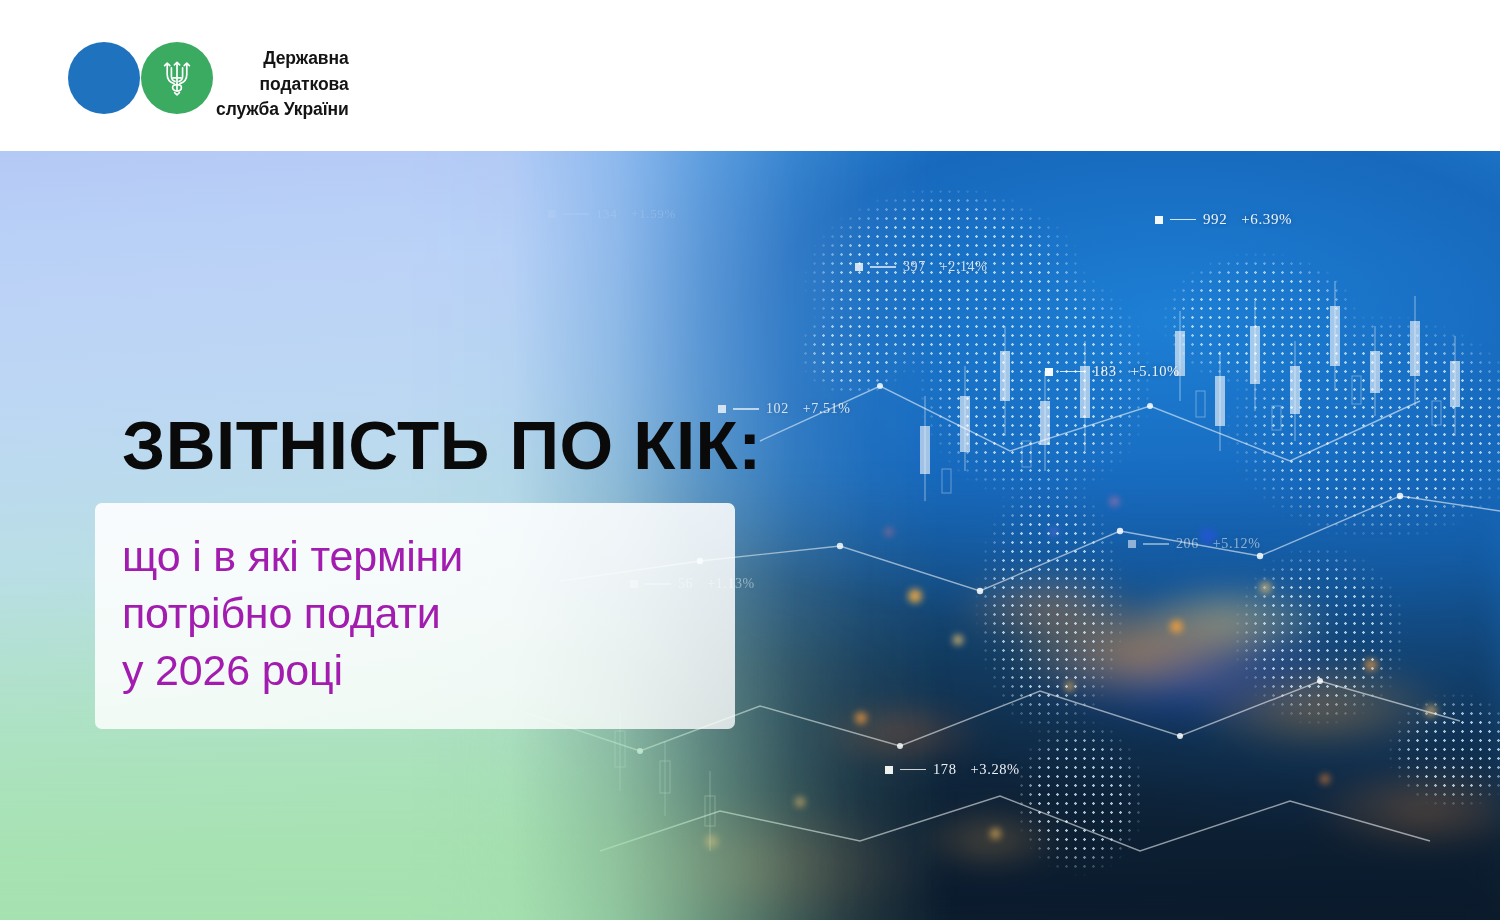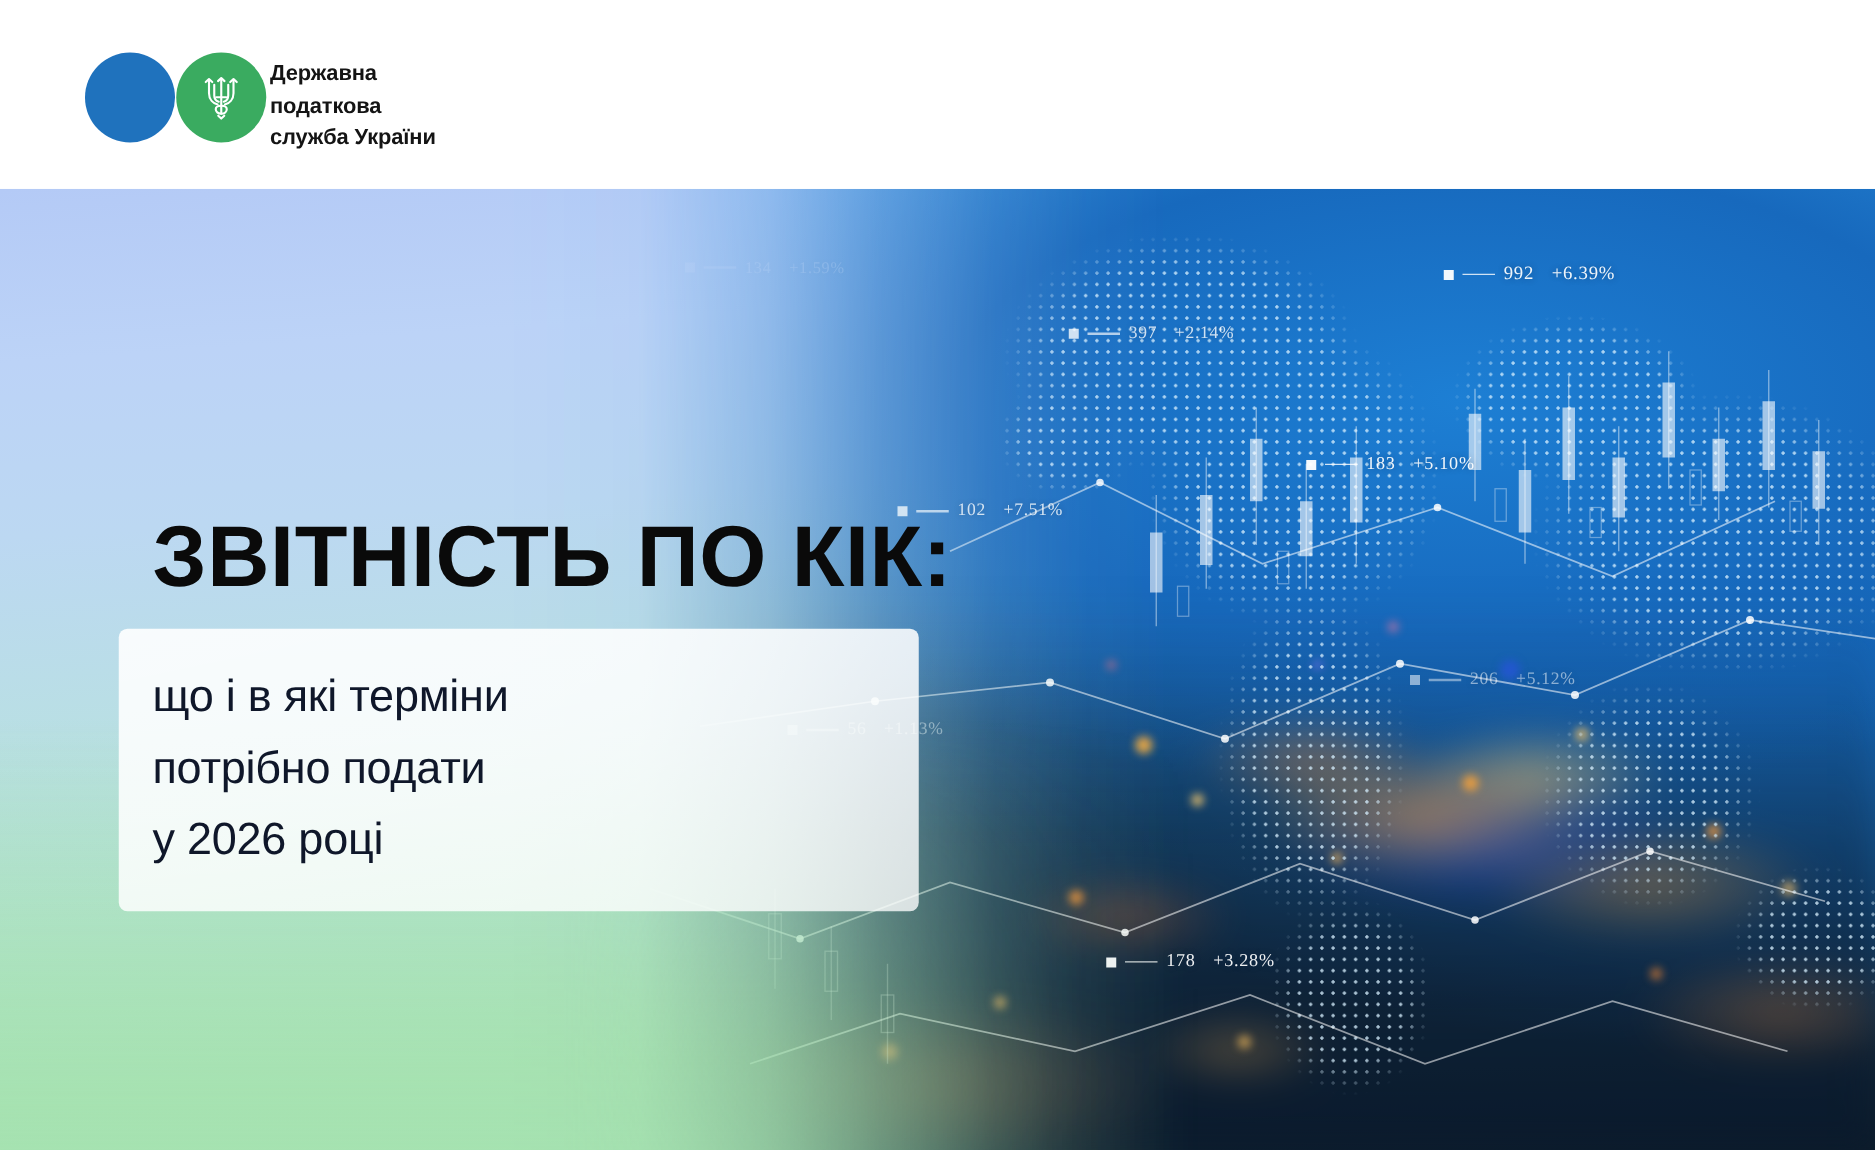--- a/index.html
+++ b/index.html
@@ -4,21 +4,21 @@
 <style>
   * { margin:0; padding:0; box-sizing:border-box; }
   html, body { width:1500px; height:920px; overflow:hidden; background:#fff; }
   body { font-family:"Liberation Sans", sans-serif; }
 
   #poster { position:relative; width:1500px; height:920px; overflow:hidden; }
 
   
   .header {
     position:absolute; left:0; top:0; width:1500px; height:151px;
-    background:#ffffff; z-index:40;
+    background:#ffffff; z-index:40;text-align:right;
   }
   .logo-wrap { position:absolute; left:68px; top:42px; display:flex; align-items:flex-start; }
   .logo-marks { position:relative; width:145px; height:72px; flex:0 0 auto; }
   .circle-blue {
     position:absolute; left:0; top:0; width:72px; height:72px; border-radius:50%;
     background:#1f72bd;
   }
   .circle-green {
     position:absolute; left:73px; top:0; width:72px; height:72px; border-radius:50%;
     background:#3aab60; display:flex; align-items:center; justify-content:center;
@@ -133,22 +133,22 @@
     letter-spacing:.5px; color:#0a0a0a;
     font-stretch:condensed;
   }
   .subpanel {
     position:absolute; left:95px; top:503px; width:640px; height:226px; z-index:25;
     background:linear-gradient(168deg, rgba(255,255,255,.90) 0%, rgba(255,255,255,.86) 48%, rgba(255,255,255,.78) 100%);
     border-radius:7px;
   }
   .subtext {
     position:absolute; left:122px; top:528px; z-index:30;
-    font-size:36px; font-weight:normal; line-height:57px;
-    color:#0f172a; letter-spacing:-0.2px; white-space:pre-line;
+    font-size:43px; font-weight:normal; line-height:57px;
+    color:#a21caf; letter-spacing:-0.2px; white-space:pre-line;
   }
 </style>
 </head>
 <body>
 
 <div id="poster">
 
   <div class="canvas">
     <div class="art">
 

